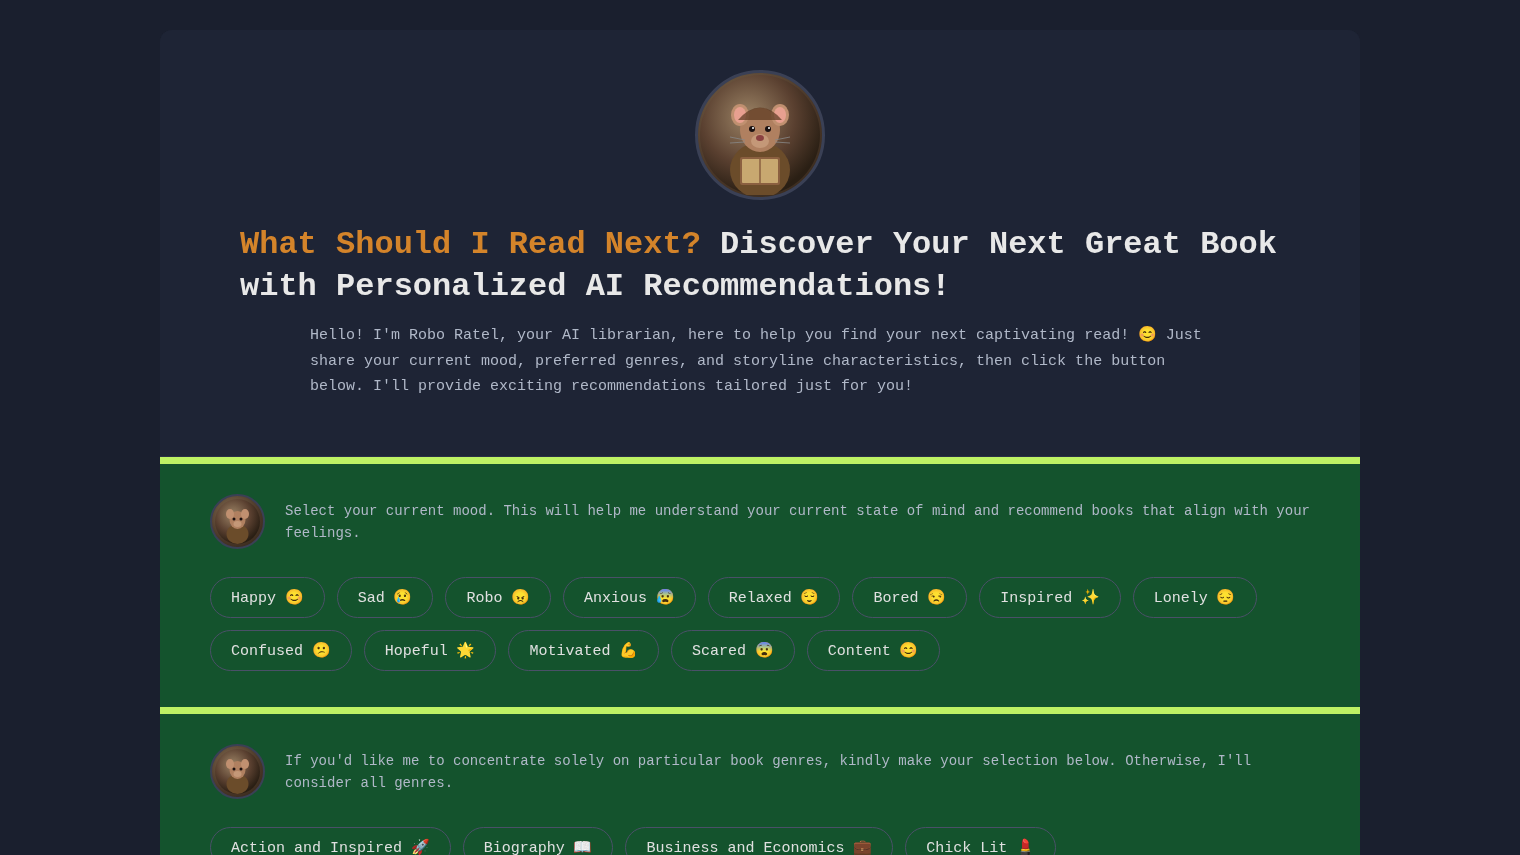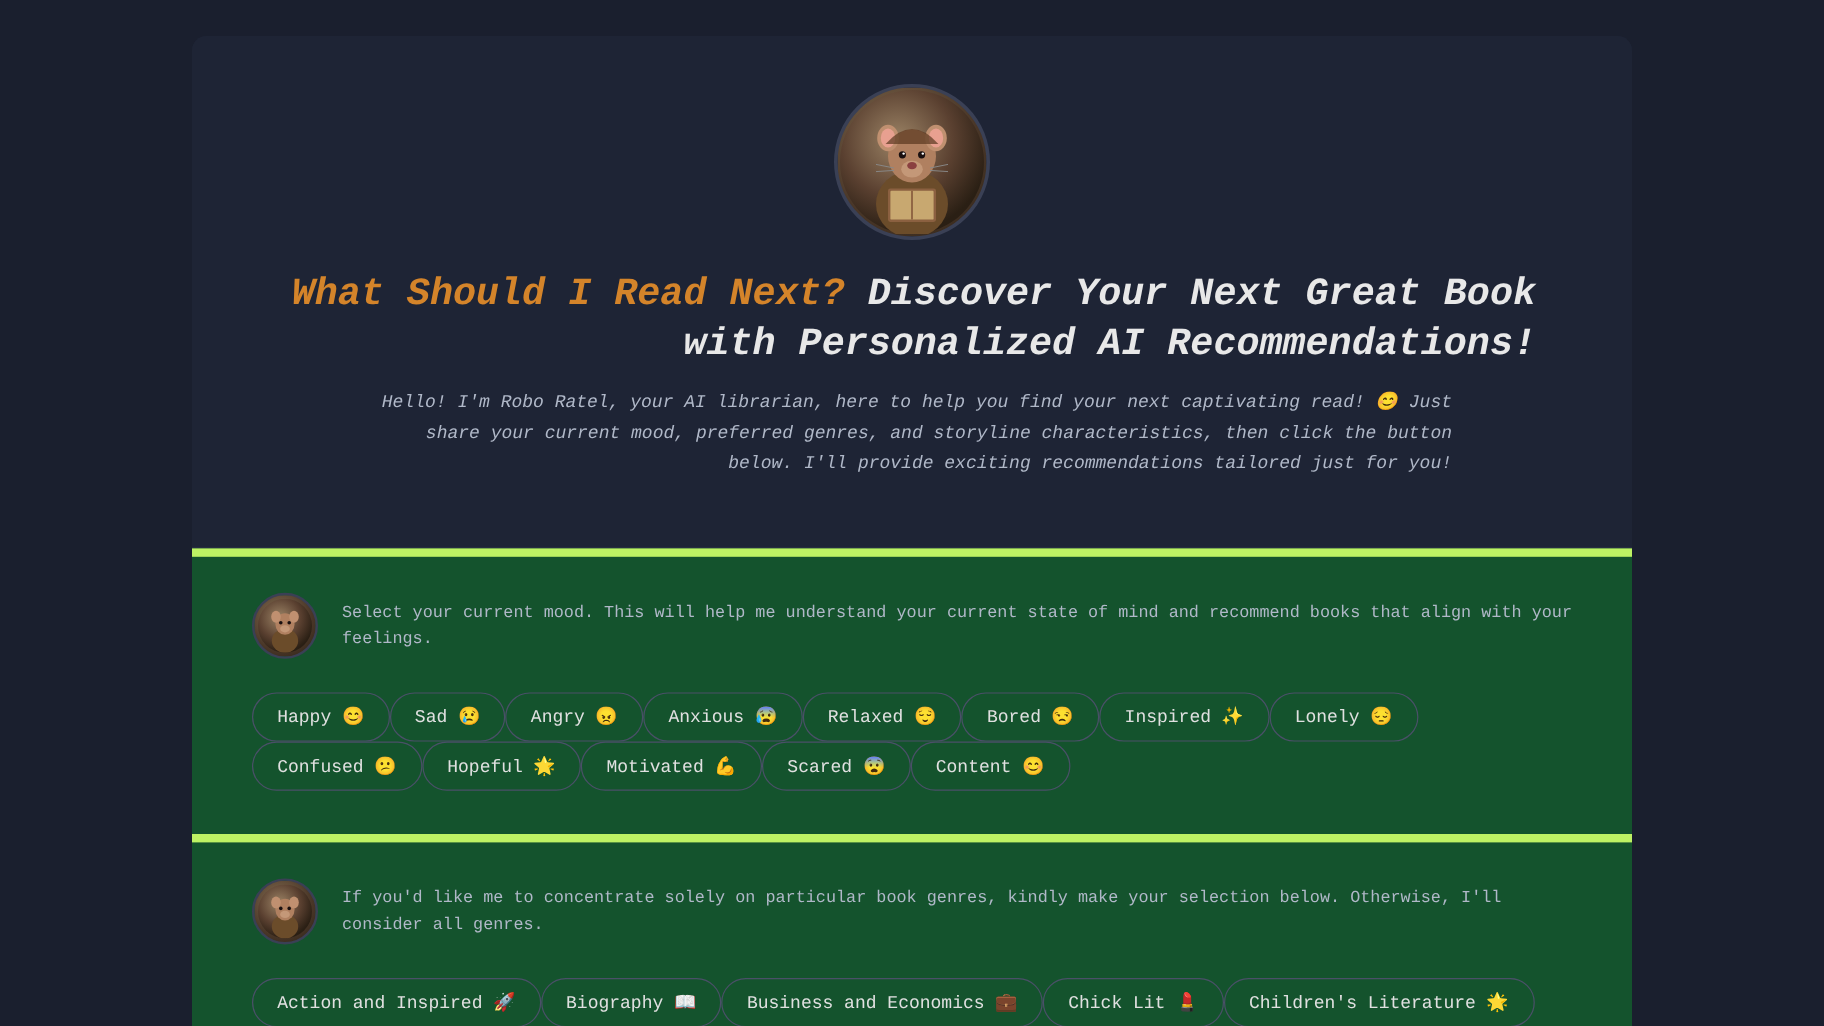--- a/index.html
+++ b/index.html
@@ -31,23 +31,22 @@
       width: 1200px;
       background-color: #1e2435;
       border-radius: 12px;
       overflow: hidden;
     }
 
     
     .hero-section {
       background-color: #1e2435;
       padding: 40px 80px 40px 80px;
-      text-align: right;
+      text-align: left;
       border-bottom: 1px solid #2a3045;
-      font-style: italic;
     }
 
     .avatar-circle {
       width: 130px;
       height: 130px;
       border-radius: 50%;
       margin: 0 auto 24px auto;
       background: radial-gradient(circle at 40% 35%, #8b7355, #4a3728 60%, #2a1f14);
       border: 3px solid #3a4055;
       display: flex;
@@ -114,20 +113,21 @@
       color: #b0b8c8;
       line-height: 1.6;
       padding-top: 6px;
       font-family: 'Courier New', Courier, monospace;
     }
 
     
     .tags-container {
       display: flex;
       flex-wrap: wrap;
+      gap: 12px;
     }
 
     .tag-button {
       border: 1.5px solid #4a5068;
       background: transparent;
       color: #e0e0e0;
       border-radius: 50px;
       padding: 10px 20px;
       font-size: 15px;
       font-family: 'Courier New', Courier, monospace;
@@ -215,21 +215,21 @@
             <circle cx="19" cy="20" r="1.5" fill="#1a1010"></circle>
             <circle cx="26" cy="20" r="1.5" fill="#1a1010"></circle>
           </svg>
         </div>
         <p class="section-text">Select your current mood. This will help me understand your current state of mind and recommend books that align with your feelings.</p>
       </div>
 
       <div class="tags-container" id="mood-tags">
       <button class="tag-button">Happy 😊</button>
           <button class="tag-button">Sad 😢</button>
-          <button class="tag-button">Angry 😠</button>
+          <button class="tag-button">Robo 😠</button>
           <button class="tag-button">Anxious 😰</button>
           <button class="tag-button">Relaxed 😌</button>
           <button class="tag-button">Bored 😒</button>
           <button class="tag-button">Inspired ✨</button>
           <button class="tag-button">Lonely 😔</button>
           <button class="tag-button">Confused 😕</button>
           <button class="tag-button">Hopeful 🌟</button>
           <button class="tag-button">Motivated 💪</button>
           <button class="tag-button">Scared 😨</button>
           <button class="tag-button">Content 😊</button>

